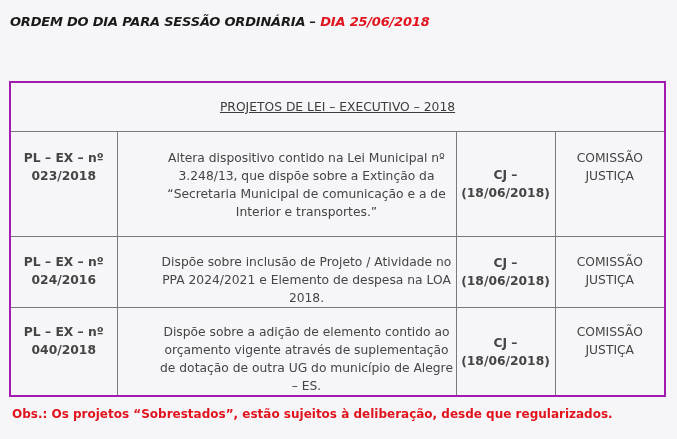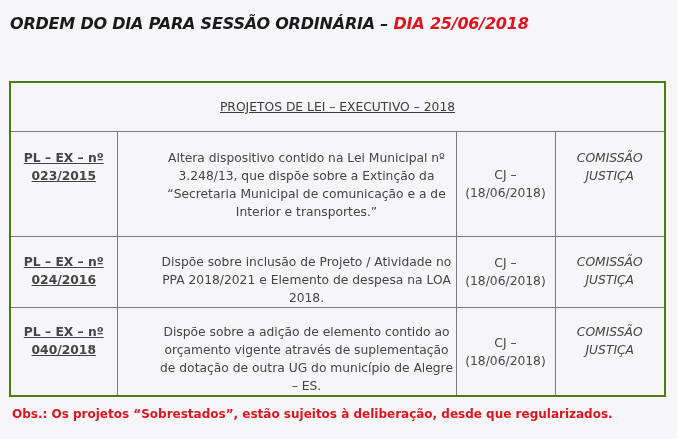--- a/index.html
+++ b/index.html
@@ -12,35 +12,35 @@
       height: 439px;
       position: relative;
       overflow: hidden;
       font-family: "DejaVu Sans", sans-serif;
       color: #444;
     }
     .title {
       position: absolute;
       left: 10px;
       top: 14px;
-      font-size: 16px;
+      font-size: 13px;
       font-weight: bold;
       font-style: italic;
       color: #1a1a1a;
       white-space: nowrap;
       letter-spacing: -0.2px;
     }
     .title .date { color: #e0141e; }
     table.agenda {
       position: absolute;
       left: 9px;
       top: 81px;
       width: 655px;
       border-collapse: collapse;
-      border: 2px solid #4d7c0f;
+      border: 2px solid #a21caf;
       table-layout: fixed;
     }
     table.agenda td {
       border: 1px solid #7a7a7a;
       font-size: 12.3px;
       line-height: 18px;
       color: #454545;
       text-align: center;
       vertical-align: top;
       padding: 0;
@@ -48,24 +48,24 @@
     td.section-head {
       height: 48px;
       vertical-align: middle !important;
     }
     td.section-head span {
       text-decoration: underline;
       color: #3c3c3c;
       font-size: 12.3px;
     }
     td.code { font-weight: bold; color: #3a3a3a; }
-    td.code div { padding-top: 17px; text-decoration: underline; }
+    td.code div { padding-top: 17px; }
     td.desc div { padding: 17px 2px 0 2px; margin-left: 40px; }
-    td.committee-date { font-weight: normal; color: #3a3a3a; vertical-align: middle !important; }
-    td.committee div { padding-top: 17px; font-style: italic; }
+    td.committee-date { font-weight: bold; color: #3a3a3a; vertical-align: middle !important; }
+    td.committee div { padding-top: 17px; }
     tr.r1 td { height: 104px; }
     tr.r2 td { height: 68px; }
     tr.r2 td.code div, tr.r2 td.desc div, tr.r2 td.committee div { padding-top: 16px; }
     tr.r3 td { height: 86px; }
     tr.r3 td.code div, tr.r3 td.desc div, tr.r3 td.committee div { padding-top: 15px; }
     .obs {
       position: absolute;
       left: 12px;
       top: 407px;
       font-size: 12px;
@@ -92,21 +92,21 @@
       <tr>
     <td class="section-head" colspan="4">
       <span>PROJETOS DE LEI –  EXECUTIVO – 2018</span>
     </td>
   </tr>
 
   <tr class="r1">
     <td class="code">
       <div>
         <span>PL – EX –  nº</span><br>
-        <span>023/2015</span>
+        <span>023/2018</span>
       </div>
     </td>
     <td class="desc">
       <div>Altera dispositivo contido na Lei Municipal nº 3.248/13, que dispõe sobre a Extinção da “Secretaria Municipal de comunicação e a de Interior e transportes.”</div>
     </td>
     <td class="committee-date">
       <span>CJ –</span><br>
       <span>(18/06/2018)</span>
     </td>
     <td class="committee">
@@ -118,21 +118,21 @@
   </tr>
 
   <tr class="r2">
     <td class="code">
       <div>
         <span>PL – EX –  nº</span><br>
         <span>024/2016</span>
       </div>
     </td>
     <td class="desc">
-      <div>Dispõe sobre inclusão de Projeto / Atividade no PPA 2018/2021 e Elemento de despesa na LOA 2018.</div>
+      <div>Dispõe sobre inclusão de Projeto / Atividade no PPA 2024/2021 e Elemento de despesa na LOA 2018.</div>
     </td>
     <td class="committee-date">
       <span>CJ –</span><br>
       <span>(18/06/2018)</span>
     </td>
     <td class="committee">
       <div>
         <span>COMISSÃO</span><br>
         <span>JUSTIÇA</span>
       </div>

